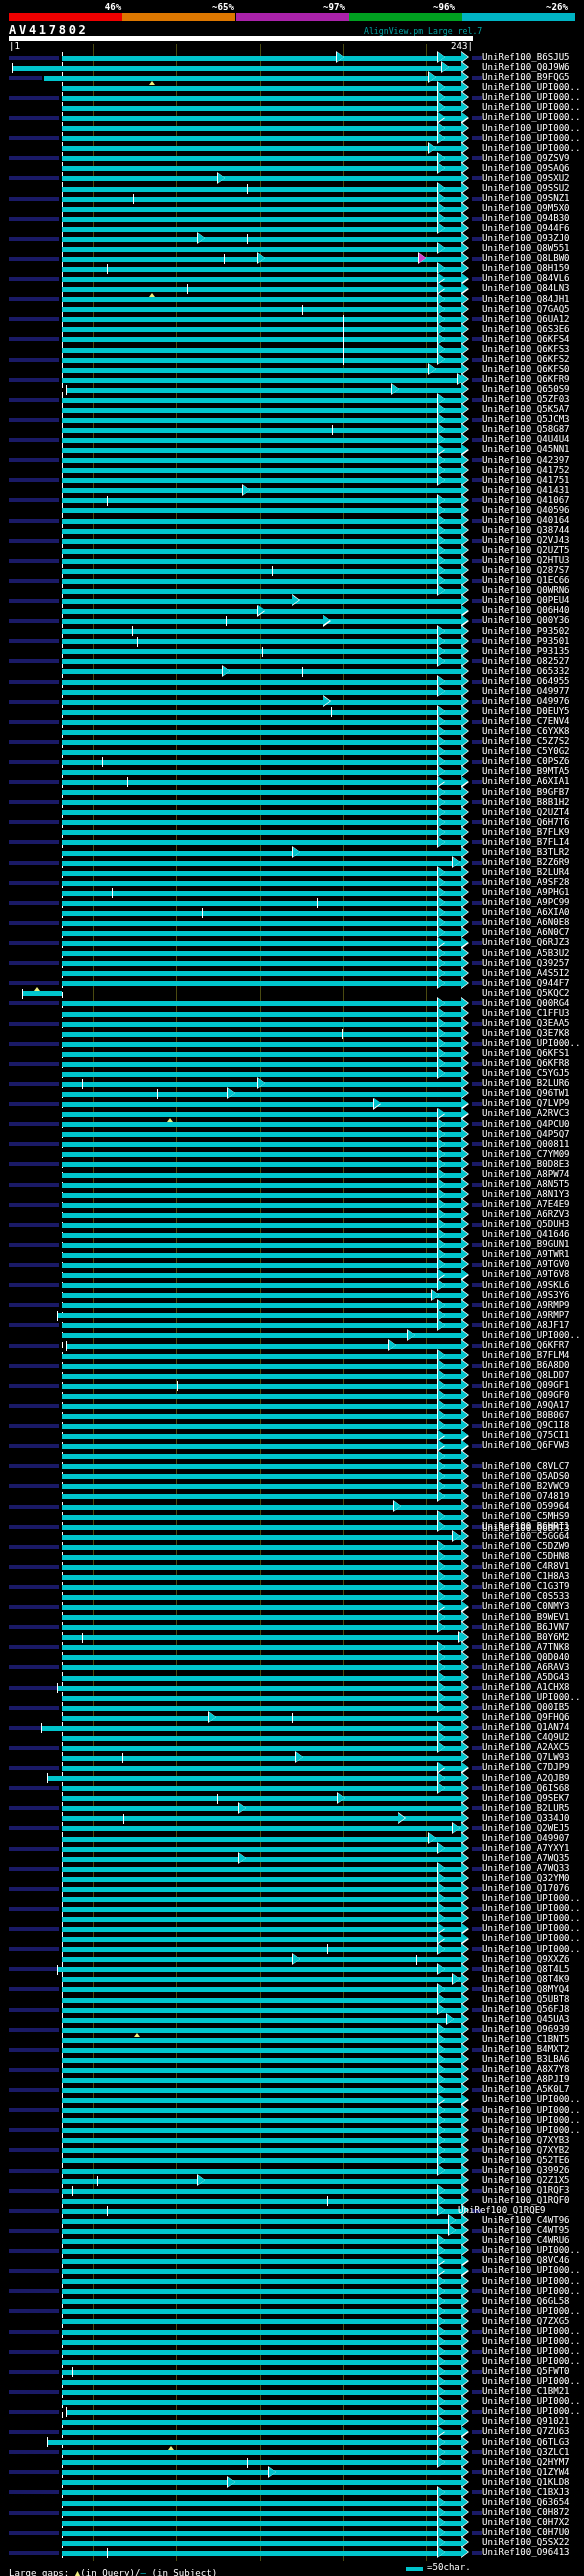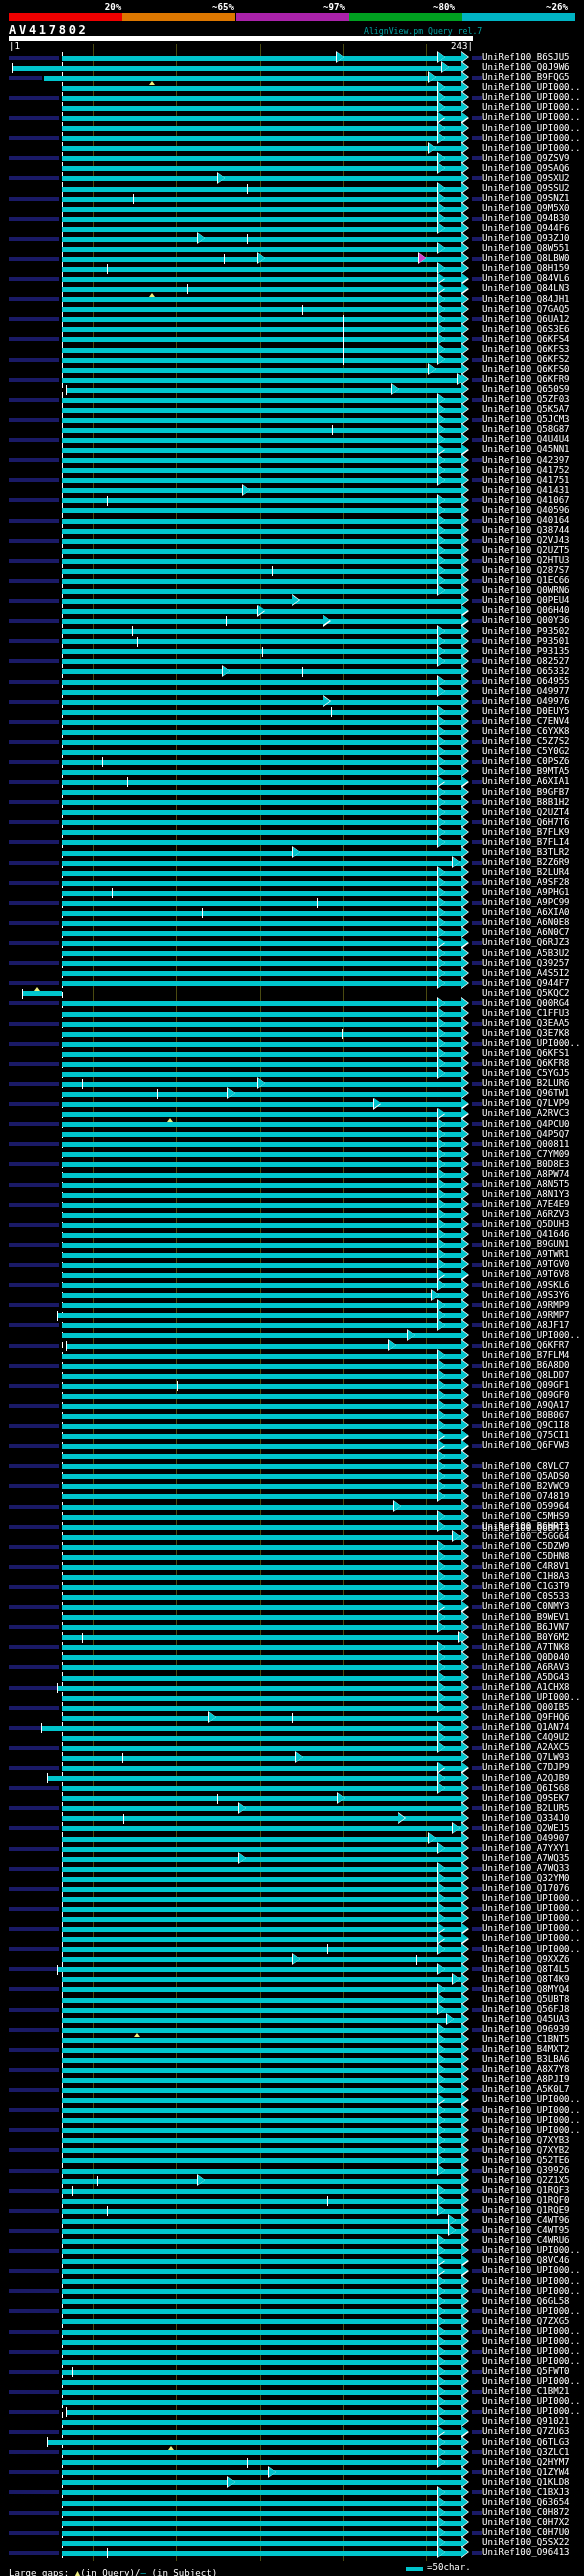--- a/index.html
+++ b/index.html
@@ -23,35 +23,35 @@
   .ak{width:0;height:0;border-top:5.5px solid transparent;border-bottom:5.5px solid transparent;border-left:7.3px solid #cc44cc;}
   .yg{width:0;height:0;border-left:3.7px solid transparent;border-right:3.7px solid transparent;border-bottom:4.6px solid #f0f080;}
   .lab{color:#fff;font-size:9.1px;line-height:10px;white-space:pre;}
   .legend-part{font-size:9.1px;line-height:10px;white-space:pre;}
 </style>
 </head>
 <body>
 
 <div id="root">
   <div id="scale-labels">
-      <div class="abs t scale-label" style="left: 113px; top: 1.8px;">20%</div>
+      <div class="abs t scale-label" style="left: 113px; top: 1.8px;">46%</div>
       <div class="abs t scale-label" style="left: 223px; top: 1.8px;">~65%</div>
       <div class="abs t scale-label" style="left: 334px; top: 1.8px;">~97%</div>
-      <div class="abs t scale-label" style="left: 444px; top: 1.8px;">~80%</div>
+      <div class="abs t scale-label" style="left: 444px; top: 1.8px;">~96%</div>
       <div class="abs t scale-label" style="left: 557px; top: 1.8px;">~26%</div>
     </div>
   <div id="scale-band">
       <div class="abs seg" style="left: 9.1px; width: 113px; background: rgb(238, 0, 0);"></div>
       <div class="abs seg" style="left: 122px; width: 113px; background: rgb(221, 119, 0);"></div>
       <div class="abs seg" style="left: 236px; width: 113px; background: rgb(170, 34, 170);"></div>
       <div class="abs seg" style="left: 349px; width: 113px; background: rgb(0, 160, 32);"></div>
       <div class="abs seg" style="left: 462px; width: 113px; background: rgb(0, 180, 196);"></div>
     </div>
   <div id="qname" class="abs">AV417802</div>
-  <div id="wm" class="abs">AlignView.pm Query rel.7</div>
+  <div id="wm" class="abs">AlignView.pm Large rel.7</div>
   <div id="qbar" class="abs"></div>
   <div class="abs t" style="left:9.1px;top:41px;">|1</div>
   <div class="abs t" style="left:451px;top:41px;">243|</div>
   <div id="plot">
     <div id="gridlines">
         <div class="abs grid" style="left: 93px;"></div>
         <div class="abs grid" style="left: 176px;"></div>
         <div class="abs grid" style="left: 260px;"></div>
         <div class="abs grid" style="left: 343px;"></div>
         <div class="abs grid" style="left: 426px;"></div>
@@ -2040,21 +2040,21 @@
         </div>
         <div>
           <div class="abs navy" style="left: 9.1px; width: 50px; top: 2209px;"></div>
           <div class="abs bar" style="left: 62px; width: 399px; top: 2209px;"></div>
           <div class="abs tick" style="left: 107px; top: 2206px;"></div>
           <div class="abs aw" style="left: 437px; top: 2204px;"></div>
           <div class="abs ac" style="left: 438px; top: 2205px;"></div>
           <div class="abs aw" style="left: 461px; top: 2204px;"></div>
           <div class="abs ac" style="left: 461px; top: 2205px;"></div>
           <div class="abs navy" style="left: 472px; width: 10px; top: 2209px;"></div>
-          <div class="abs lab" style="left: 482px; top: 2205px;">UniRef100_Q1RQE9</div>
+          <div class="abs lab" style="left: 458px; top: 2205px;">UniRef100_Q1RQE9</div>
         </div>
         <div>
           <div class="abs bar" style="left: 62px; width: 399px; top: 2219px;"></div>
           <div class="abs aw" style="left: 448px; top: 2214px;"></div>
           <div class="abs ac" style="left: 449px; top: 2215px;"></div>
           <div class="abs aw" style="left: 461px; top: 2214px;"></div>
           <div class="abs ac" style="left: 461px; top: 2215px;"></div>
           <div class="abs lab" style="left: 482px; top: 2215px;">UniRef100_C4WT96</div>
         </div>
         <div>

